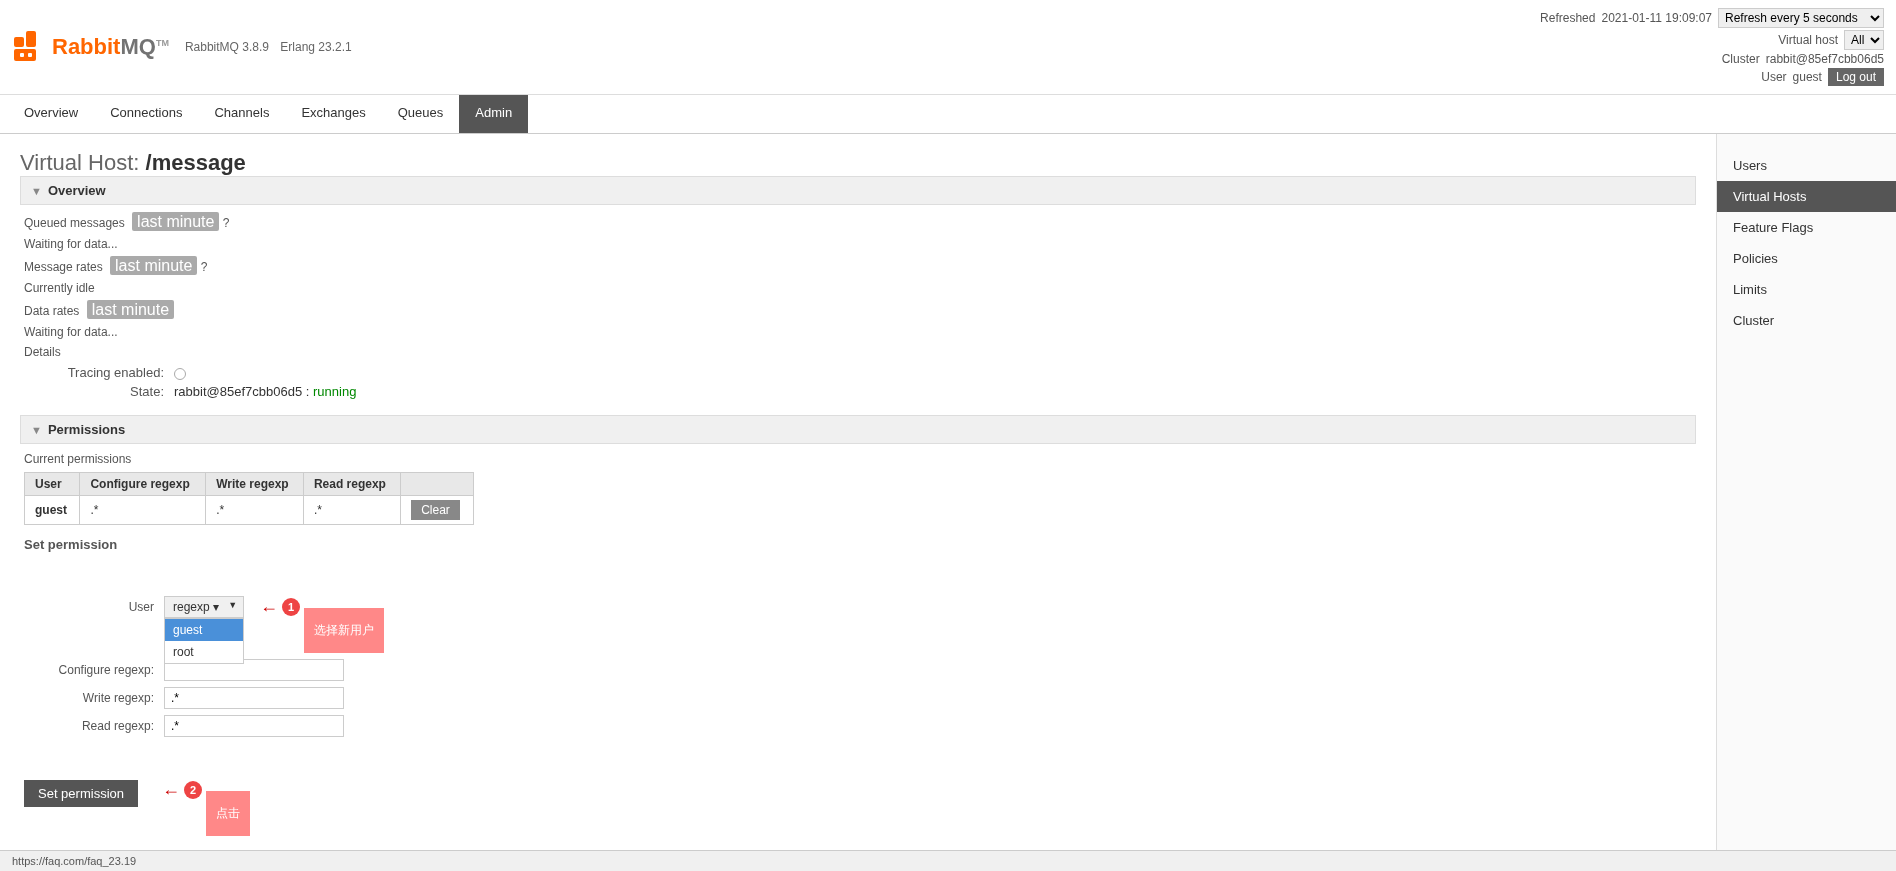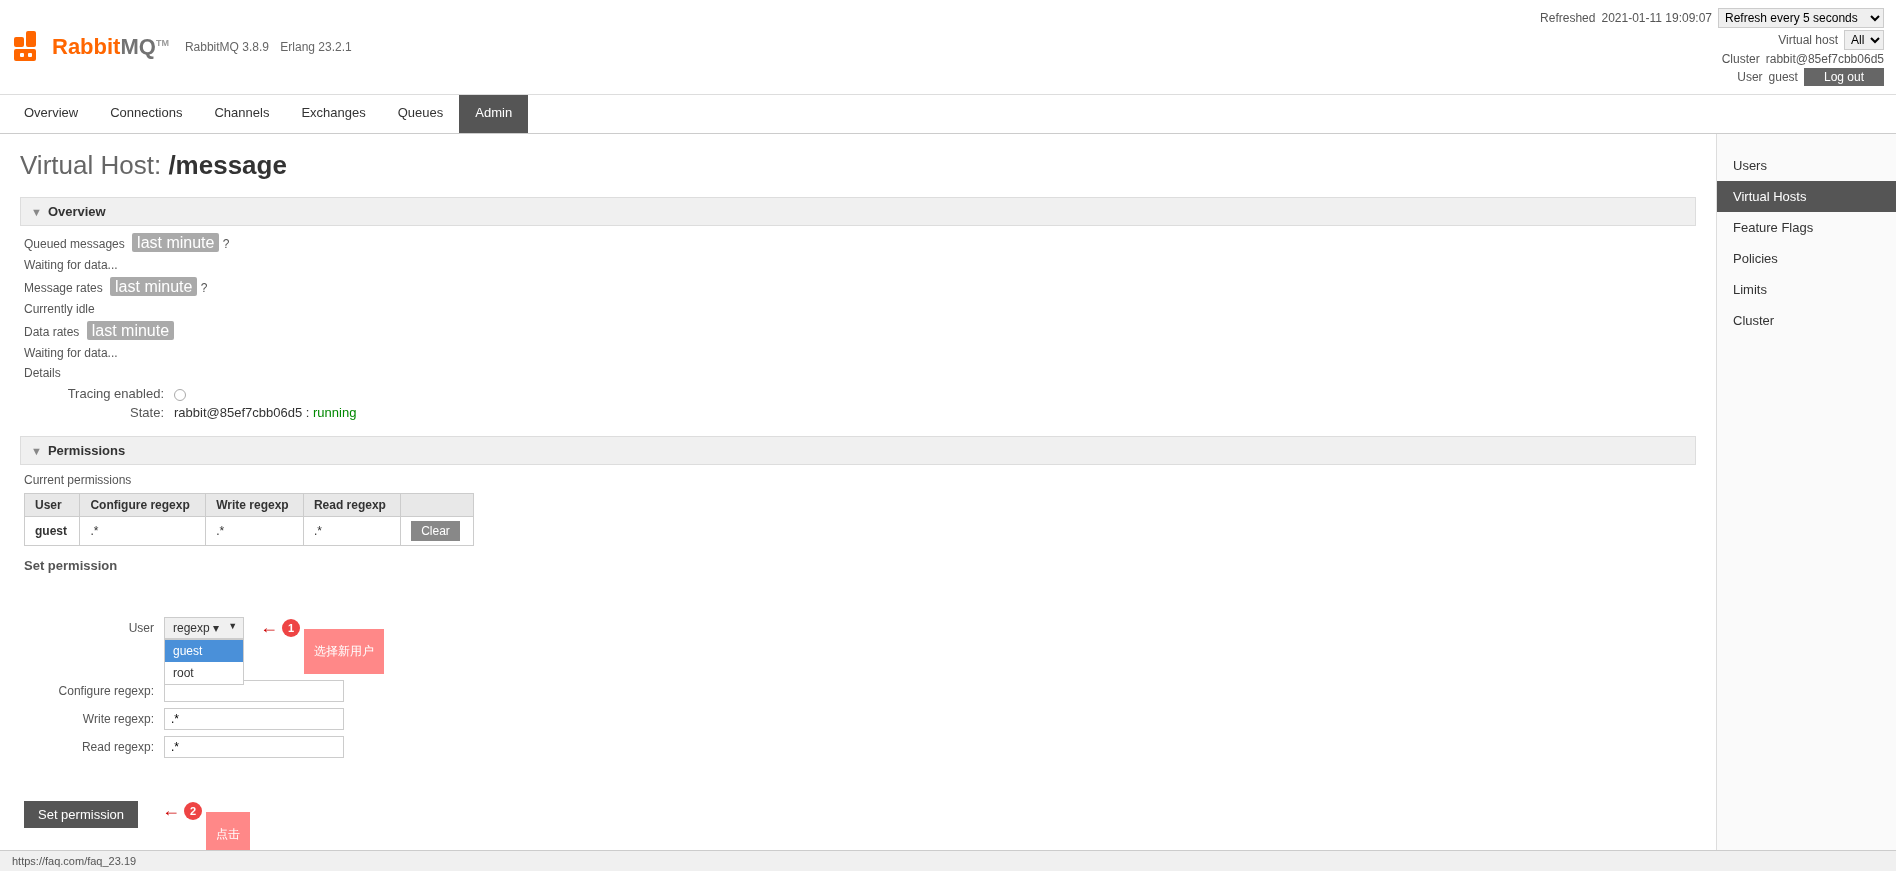--- a/index.html
+++ b/index.html
@@ -72,21 +72,21 @@
     .top-right .user-row {
       display: flex;
       align-items: center;
       justify-content: flex-end;
       gap: 6px;
     }
     .btn-logout {
       background: #666;
       color: #fff;
       border: none;
-      padding: 2px 20px;
+      padding: 2px 8px;
       cursor: pointer;
       font-size: 12px;
     }
 
     
     .nav-bar {
       display: flex;
       align-items: center;
       border-bottom: 1px solid #ccc;
       background: #fff;
@@ -108,23 +108,23 @@
 
     
     .main-wrapper {
       display: flex;
     }
     .content {
       flex: 1;
       padding: 16px 20px;
     }
     .page-title {
-      font-size: 26px;
+      font-size: 22px;
       font-weight: normal;
-      margin-bottom: 16px;
+      margin-bottom: 0;
       color: #333;
     }
     .page-title span.label { color: #666; }
     .page-title span.value { font-weight: bold; }
 
     
     .section-header {
       background: #f0f0f0;
       border: 1px solid #ddd;
       padding: 6px 10px;

